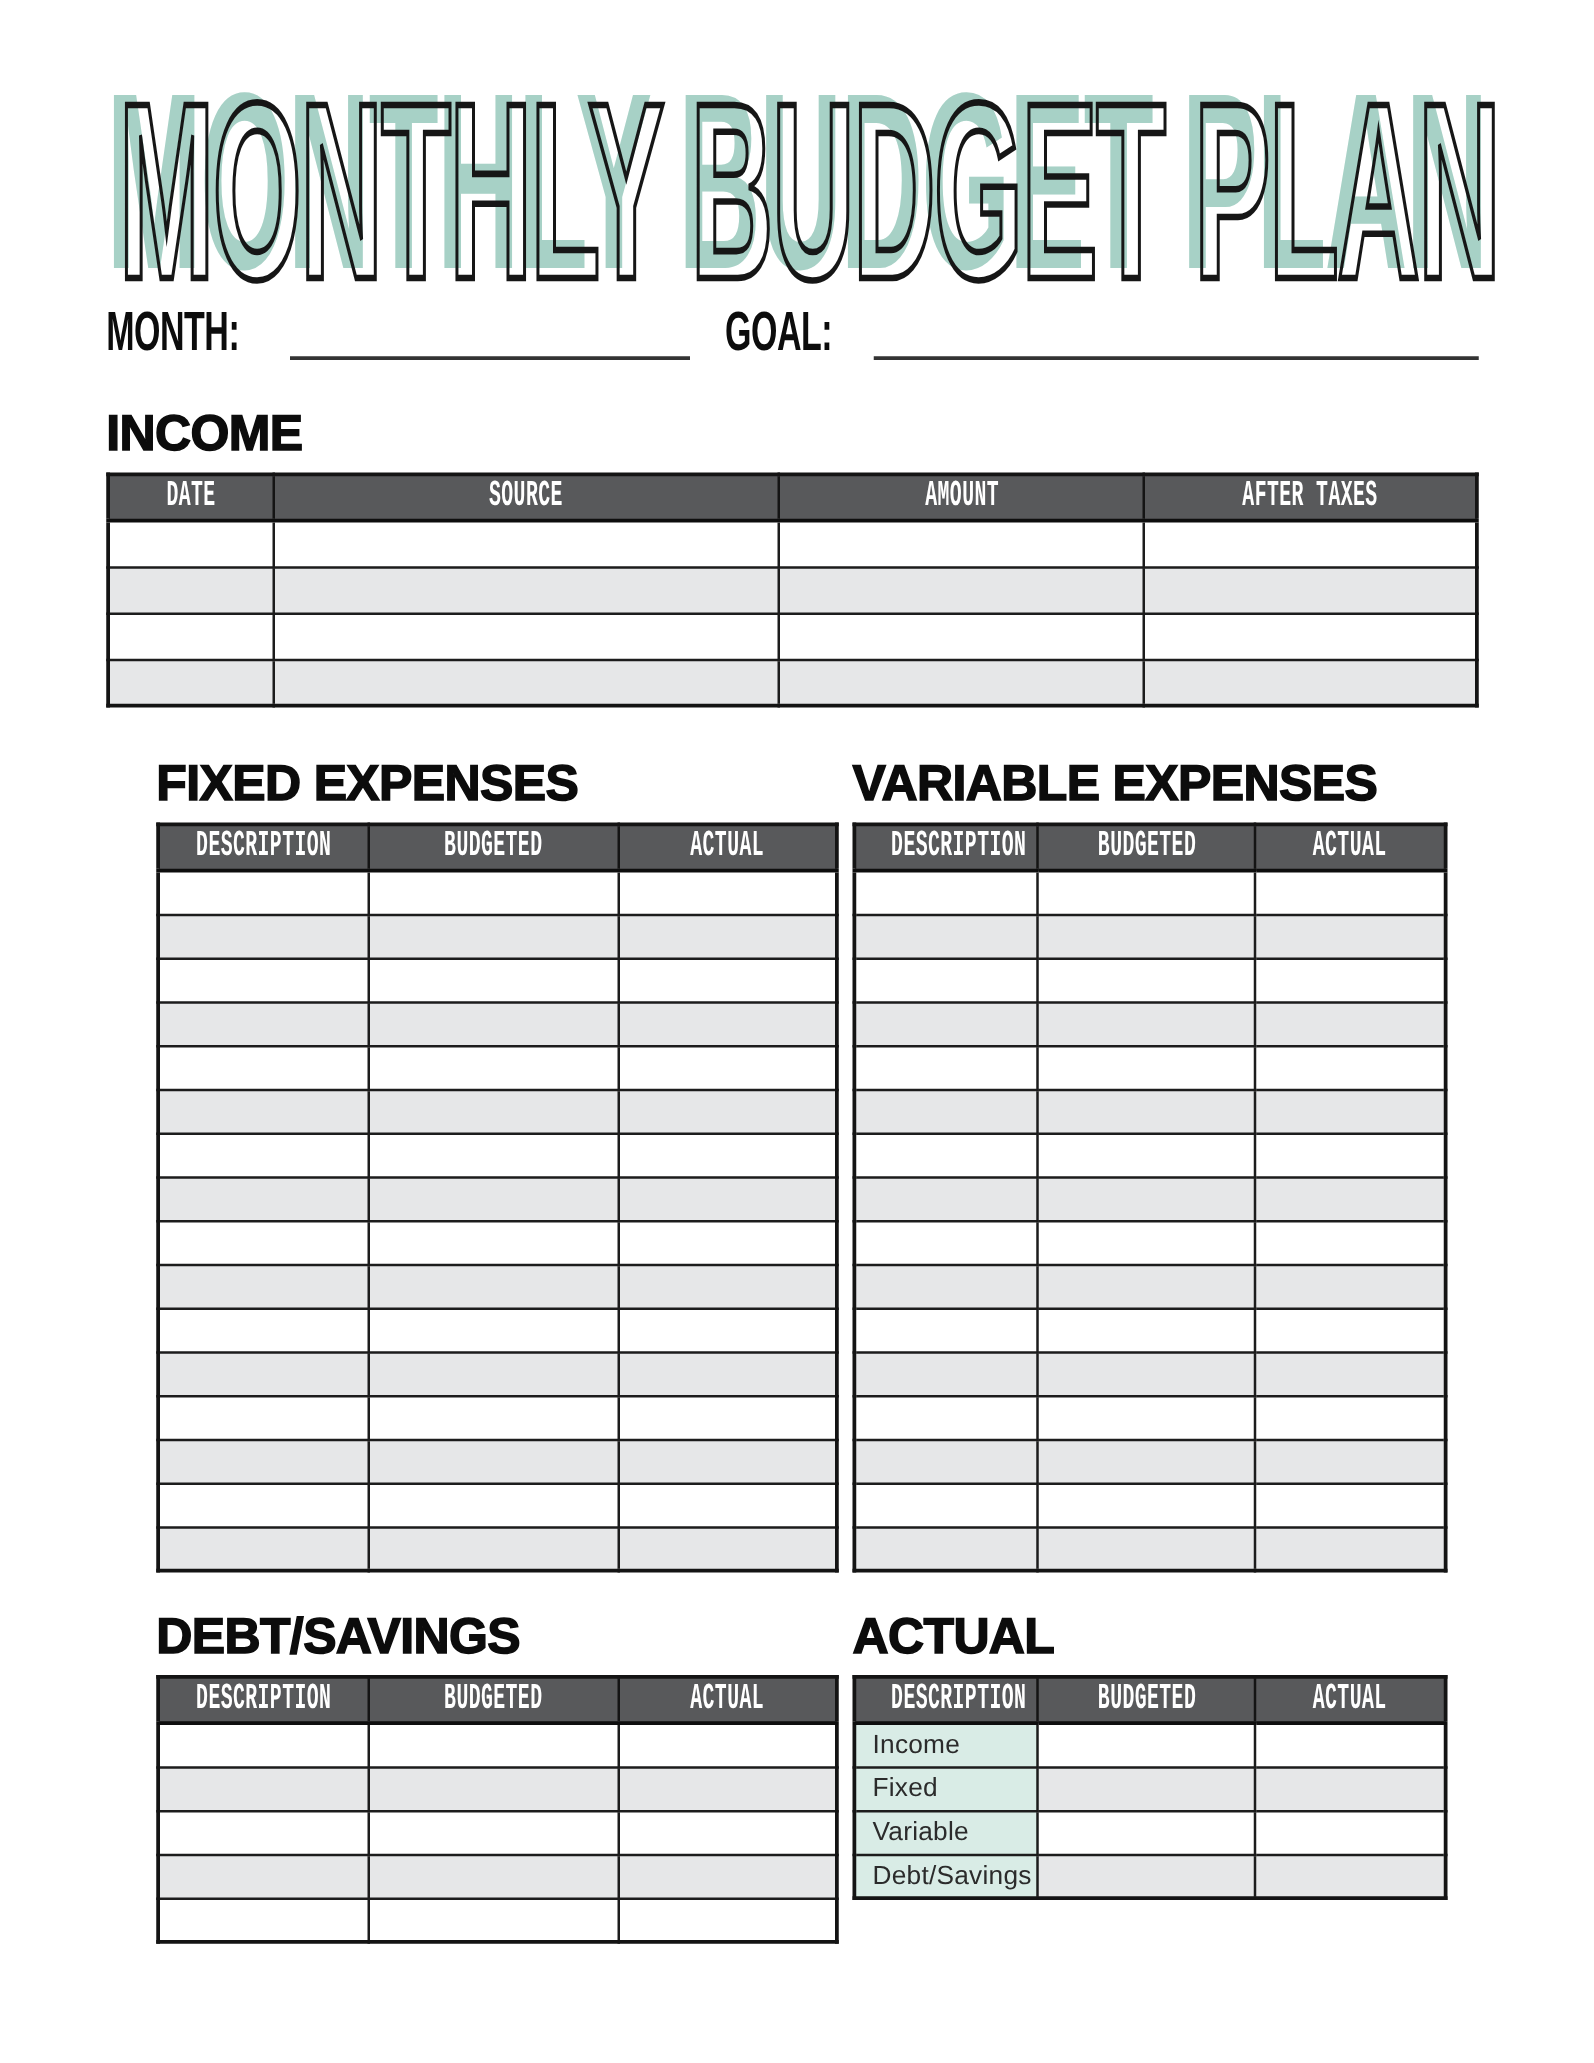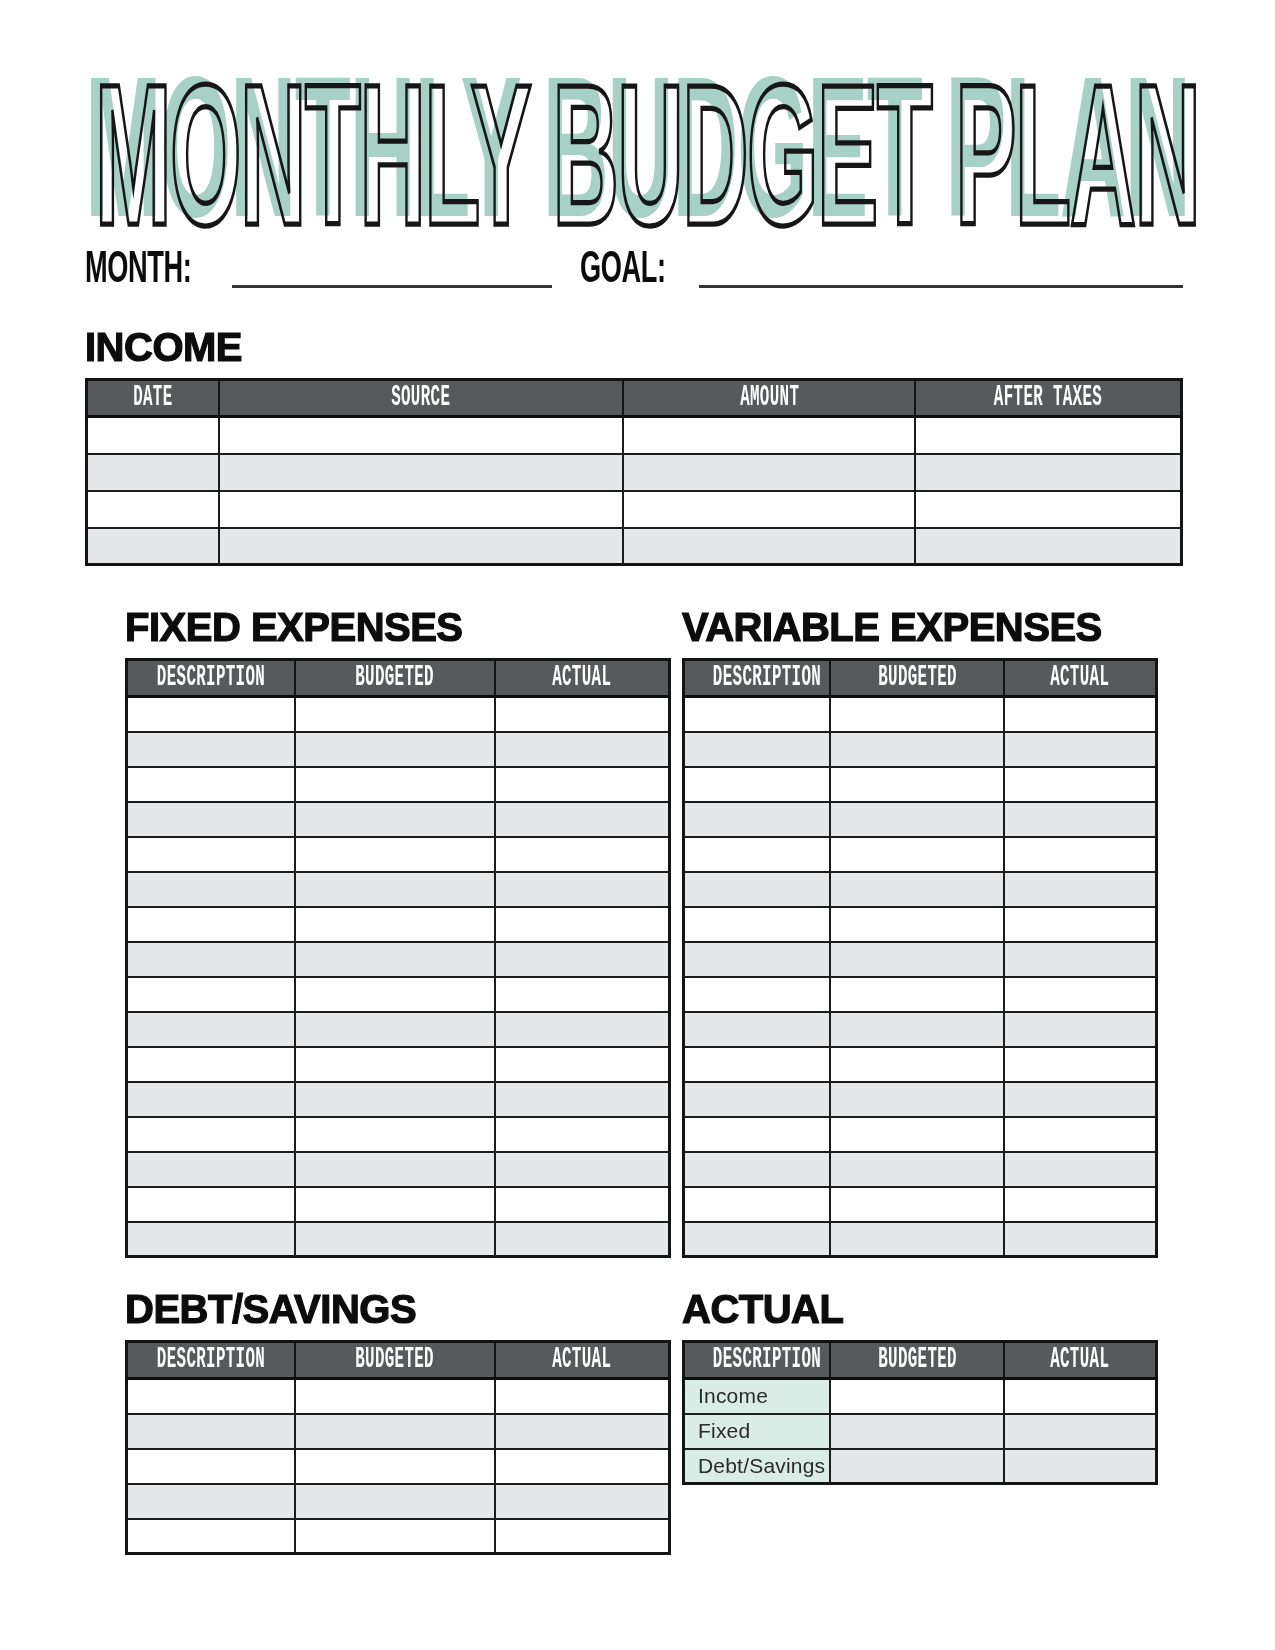--- a/index.html
+++ b/index.html
@@ -417,20 +417,25 @@
               <tr>
                 <td class="rowlabel">Income</td>
                 <td class="blank"></td>
                 <td class="blank"></td>
               </tr>
               <tr class="alt">
                 <td class="rowlabel">Fixed</td>
                 <td class="blank"></td>
                 <td class="blank"></td>
               </tr>
+              <tr>
+                <td class="rowlabel">Variable</td>
+                <td class="blank"></td>
+                <td class="blank"></td>
+              </tr>
               <tr class="alt">
                 <td class="rowlabel">Debt/Savings</td>
                 <td class="blank"></td>
                 <td class="blank"></td>
               </tr>
             </tbody>
           </table>
         </div>
     </div>
   </div>

